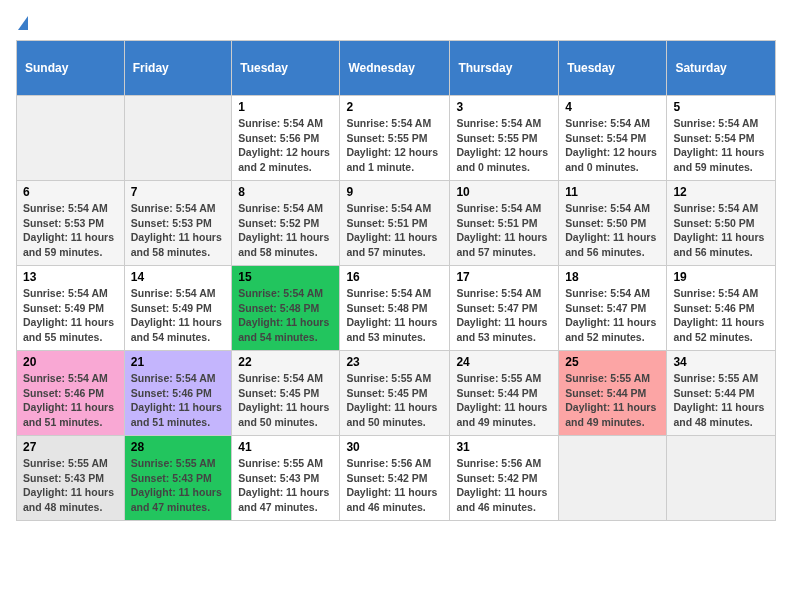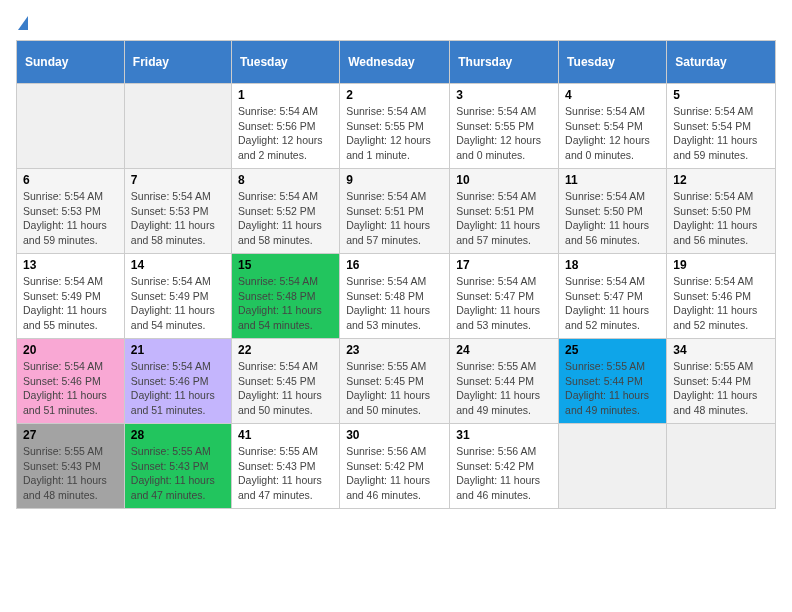--- a/index.html
+++ b/index.html
@@ -59,21 +59,21 @@
     }
     .calendar {
       width: 100%;
       border-collapse: collapse;
       font-size: 11px;
     }
     .calendar th {
       background: #3a7dc9;
       color: #fff;
       text-align: left;
-      padding: 14px 8px;
+      padding: 20px 8px;
       font-size: 12px;
       border: 1px solid #ccc;
     }
     .calendar td {
       border: 1px solid #ccc;
       vertical-align: top;
       padding: 4px 6px;
       width: 113px;
       min-height: 80px;
       background: #fff;
@@ -87,20 +87,21 @@
     .day-number {
       font-weight: bold;
       font-size: 12px;
       display: block;
       margin-bottom: 2px;
     }
     .day-info {
       color: #444;
       font-size: 10.5px;
       line-height: 1.4;
+      font-weight: bold;
     }
     .empty-cell {
       background: #f0f0f0 !important;
     }
     .week-row td {
       height: 85px;
     }
   </style>
 </head>
 <body>
@@ -302,37 +303,37 @@
 Daylight: 11 hours
 and 50 minutes.</div>
         </td>
         <td style="background: rgb(245, 245, 245);">
           <span class="day-number">24</span>
           <div class="day-info" style="white-space: pre-line;">Sunrise: 5:55 AM
 Sunset: 5:44 PM
 Daylight: 11 hours
 and 49 minutes.</div>
         </td>
-        <td style="background: #0ea5e9;">
+        <td style="background: #fca5a5;">
           <span class="day-number">25</span>
           <div class="day-info" style="white-space: pre-line;">Sunrise: 5:55 AM
 Sunset: 5:44 PM
 Daylight: 11 hours
 and 49 minutes.</div>
         </td>
         <td style="background: rgb(245, 245, 245);">
           <span class="day-number">34</span>
           <div class="day-info" style="white-space: pre-line;">Sunrise: 5:55 AM
 Sunset: 5:44 PM
 Daylight: 11 hours
 and 48 minutes.</div>
         </td>
       </tr>
       <tr class="week-row">
-        <td style="background: #a3a3a3;">
+        <td style="background: #e5e5e5;">
           <span class="day-number">27</span>
           <div class="day-info" style="white-space: pre-line;">Sunrise: 5:55 AM
 Sunset: 5:43 PM
 Daylight: 11 hours
 and 48 minutes.</div>
         </td>
         <td style="background: #22c55e;">
           <span class="day-number">28</span>
           <div class="day-info" style="white-space: pre-line;">Sunrise: 5:55 AM
 Sunset: 5:43 PM

